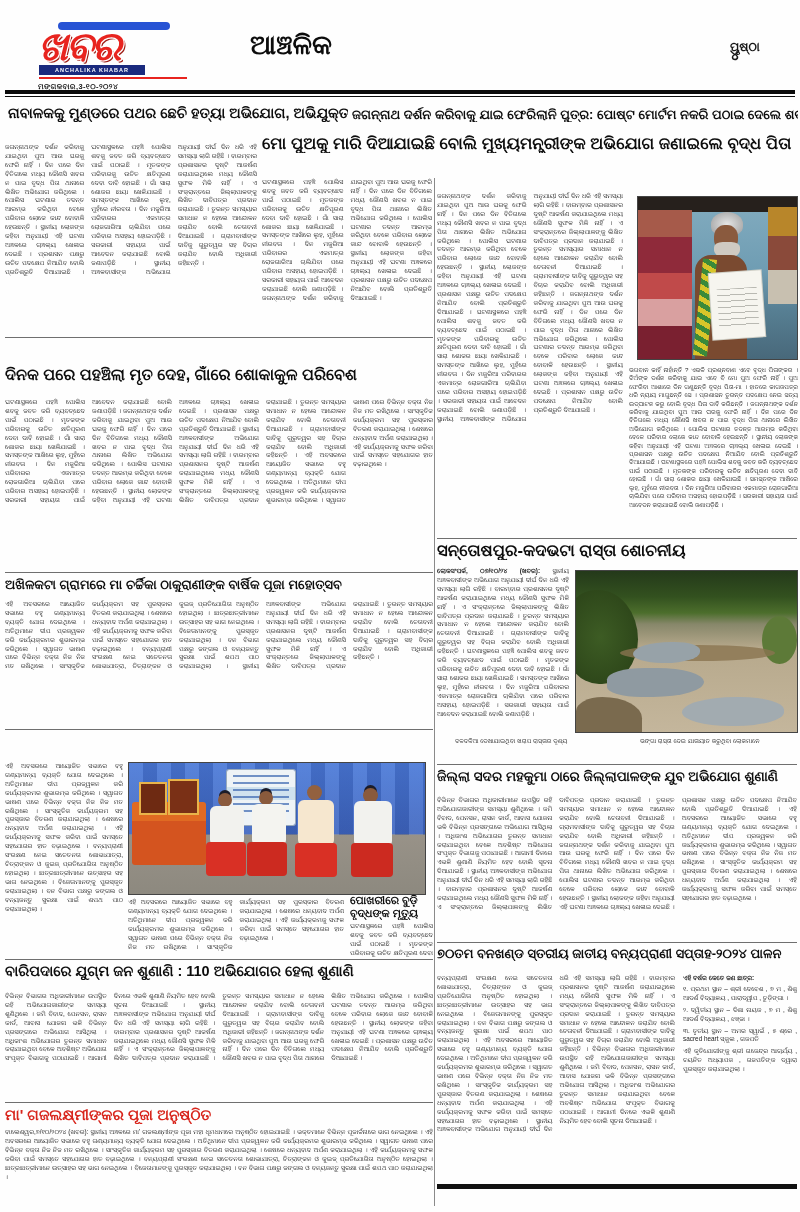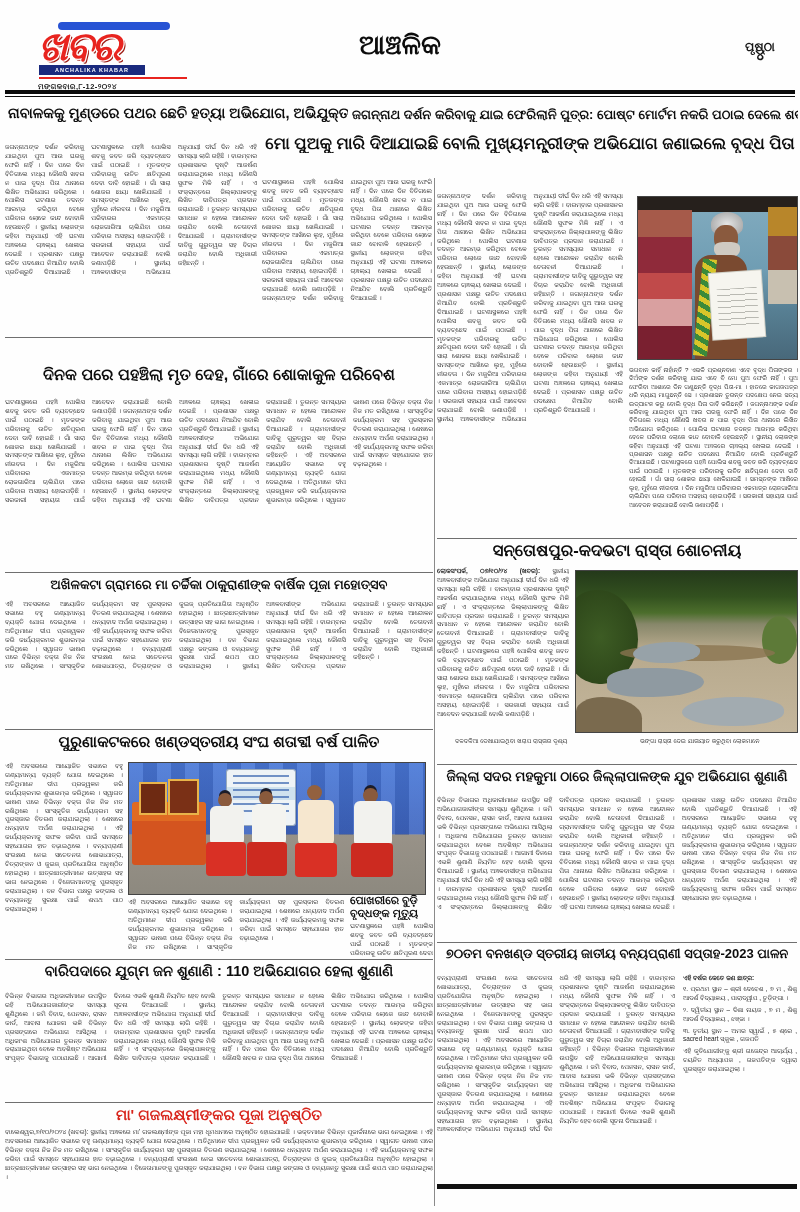--- a/index.html
+++ b/index.html
@@ -1,20 +1,20 @@
 <!DOCTYPE html>
 <html><head>
 <meta charset="utf-8">
 <style>
   html,body{margin:0;padding:0;background:#e9e9e9;}
   #page{position:relative;width:800px;height:1212px;margin:0 auto;background:#fefefe;
         font-family:"Liberation Sans","DejaVu Sans",sans-serif;color:#161616;overflow:hidden;}
   .abs{position:absolute;}
   .hl{font-weight:bold;color:#0c0c0c;line-height:1.18;}
-  .center{text-align:center;}
+  .center{text-align:left;}
   .nowrap{white-space:nowrap;overflow:hidden;}
   .body-txt{font-size:6.4px;line-height:8.9px;text-align:justify;overflow:hidden;
             overflow-wrap:anywhere;color:#222;}
   .cc2{column-count:2;column-gap:7px;}
   .cc3{column-count:3;column-gap:7px;}
   .cc4{column-count:4;column-gap:7px;}
   .cc5{column-count:5;column-gap:7px;}
   .hdiv{height:1px;background:#6f6f6f;}
   .vdiv{width:1px;background:#8a8a8a;}
   .photo{overflow:hidden;background:#777;border:1px solid #444;box-sizing:border-box;}
@@ -31,21 +31,21 @@
 <body>
 
 <div id="page">
 
   <div class="abs" style="left:36px;top:20px;width:155px;height:66px;">
     <div class="abs" style="left:22px;top:2px;width:112px;height:8px;background:#2753d4;border-radius:4px;"></div>
     <div class="abs" id="khabar-script" style="left:2px;top:4px;">ଖବର</div>
     <div class="abs navybar" style="left:3px;top:45px;width:106px;height:10px;">ANCHALIKA KHABAR</div>
     <div class="abs" style="left:3px;top:57px;width:148px;height:2px;background:#e8241f;"></div>
   </div>
-  <div class="abs" style="left:38px;top:82px;font-size:7.5px;font-weight:bold;letter-spacing:.4px;">ମଙ୍ଗଳବାର,୮-12-୨୦୨୪</div>
+  <div class="abs" style="left:38px;top:82px;font-size:7.5px;font-weight:bold;letter-spacing:.4px;">ମଙ୍ଗଳବାର,3-୧୦-୨୦୨୪</div>
 
   <div class="abs hl center" style="left:250px;top:30px;width:300px;font-size:27px;">ଆଞ୍ଚଳିକ</div>
 
   <div class="abs center" style="left:730px;top:26px;width:60px;font-size:12.5px;font-weight:bold;margin-top:14px;">ପୃଷ୍ଠା</div>
   <div class="abs center" style="left:730px;top:46px;width:60px;font-size:15px;font-weight:bold;">୪</div>
 
   <div class="abs" style="left:5px;top:90px;width:790px;height:4px;background:#0b0b0b;"></div>
   <div class="abs" style="left:5px;top:96px;width:790px;height:1px;background:#0b0b0b;"></div>
 
   <div class="abs vdiv" style="left:434px;top:178px;height:1028px;"></div>
@@ -75,21 +75,20 @@
 
   <div class="abs hl center nowrap" style="left:5px;top:577px;width:428px;font-size:13px;">ଅଖିଳକଟା ଗ୍ରାମରେ ମା ଚର୍ଚ୍ଚିକା ଠାକୁରାଣୀଙ୍କ ବାର୍ଷିକ ପୂଜା ମହୋତ୍ସବ</div>
   <div class="abs body-txt cc5" style="left:5px;top:600px;width:428px;height:126px;">
     <span>ଏହି ଅବସରରେ ଆୟୋଜିତ ସଭାରେ ବହୁ ଗଣ୍ୟମାନ୍ୟ ବ୍ୟକ୍ତି ଯୋଗ ଦେଇଥିଲେ । ଅତିଥିମାନେ ଦୀପ ପ୍ରଜ୍ୱଳନ କରି କାର୍ଯ୍ୟକ୍ରମର ଶୁଭାରମ୍ଭ କରିଥିଲେ । ସ୍ୱାଗତ ଭାଷଣ ପରେ ବିଭିନ୍ନ ବକ୍ତା ନିଜ ନିଜ ମତ ରଖିଥିଲେ । ସାଂସ୍କୃତିକ କାର୍ଯ୍ୟକ୍ରମ ସହ ପୁରସ୍କାର ବିତରଣ କରାଯାଇଥିଲା । ଶେଷରେ ଧନ୍ୟବାଦ ଅର୍ପଣ କରାଯାଇଥିଲା । ଏହି କାର୍ଯ୍ୟକ୍ରମକୁ ସଫଳ କରିବା ପାଇଁ ସମସ୍ତେ ସହଯୋଗର ହାତ ବଢ଼ାଇଥିଲେ ।</span>
     <span>ବନ୍ୟପ୍ରାଣୀ ସଂରକ୍ଷଣ ନେଇ ସଚେତନତା ଶୋଭାଯାତ୍ରା, ଚିତ୍ରାଙ୍କନ ଓ କୁଇଜ୍ ପ୍ରତିଯୋଗିତା ଅନୁଷ୍ଠିତ ହୋଇଥିଲା । ଛାତ୍ରଛାତ୍ରୀମାନେ ଉତ୍ସାହର ସହ ଭାଗ ନେଇଥିଲେ । ବିଜେତାମାନଙ୍କୁ ପୁରସ୍କୃତ କରାଯାଇଥିଲା । ବନ ବିଭାଗ ପକ୍ଷରୁ ଜଙ୍ଗଲ ଓ ବନ୍ୟଜନ୍ତୁ ସୁରକ୍ଷା ପାଇଁ ଶପଥ ପାଠ କରାଯାଇଥିଲା ।</span>
     <span>ସ୍ଥାନୀୟ ଅଞ୍ଚଳବାସୀଙ୍କ ଅଭିଯୋଗ ଅନୁଯାୟୀ ଦୀର୍ଘ ଦିନ ଧରି ଏହି ସମସ୍ୟା ଲାଗି ରହିଛି । ବାରମ୍ବାର ପ୍ରଶାସନର ଦୃଷ୍ଟି ଆକର୍ଷଣ କରାଯାଇଥିଲେ ମଧ୍ୟ କୌଣସି ସୁଫଳ ମିଳି ନାହିଁ । ଏ ସଂକ୍ରାନ୍ତରେ ଜିଲ୍ଲାପାଳଙ୍କୁ ଲିଖିତ ଦାବିପତ୍ର ପ୍ରଦାନ କରାଯାଇଛି । ତୁରନ୍ତ ସମସ୍ୟାର ସମାଧାନ ନ ହେଲେ ଆନ୍ଦୋଳନ କରାଯିବ ବୋଲି ଚେତାବନୀ ଦିଆଯାଇଛି । ଗ୍ରାମବାସୀଙ୍କ ଦାବିକୁ ଗୁରୁତ୍ୱର ସହ ବିଚାର କରାଯିବ ବୋଲି ଅଧିକାରୀ କହିଛନ୍ତି ।</span>
   </div>
 
   <div class="abs hdiv" style="left:5px;top:729px;width:428px;"></div>
 
-  <div class="abs hl center nowrap" style="left:5px;top:733px;width:428px;font-size:15.5px;">ପୁରୁଣାକଟକରେ ଖଣ୍ଡସ୍ତରୀୟ ସଂଘ ଶତାବ୍ଦୀ ବର୍ଷ ପାଳିତ</div>
   <div class="abs body-txt" style="left:5px;top:762px;width:118px;height:196px;">
     <span>ଏହି ଅବସରରେ ଆୟୋଜିତ ସଭାରେ ବହୁ ଗଣ୍ୟମାନ୍ୟ ବ୍ୟକ୍ତି ଯୋଗ ଦେଇଥିଲେ । ଅତିଥିମାନେ ଦୀପ ପ୍ରଜ୍ୱଳନ କରି କାର୍ଯ୍ୟକ୍ରମର ଶୁଭାରମ୍ଭ କରିଥିଲେ । ସ୍ୱାଗତ ଭାଷଣ ପରେ ବିଭିନ୍ନ ବକ୍ତା ନିଜ ନିଜ ମତ ରଖିଥିଲେ । ସାଂସ୍କୃତିକ କାର୍ଯ୍ୟକ୍ରମ ସହ ପୁରସ୍କାର ବିତରଣ କରାଯାଇଥିଲା । ଶେଷରେ ଧନ୍ୟବାଦ ଅର୍ପଣ କରାଯାଇଥିଲା । ଏହି କାର୍ଯ୍ୟକ୍ରମକୁ ସଫଳ କରିବା ପାଇଁ ସମସ୍ତେ ସହଯୋଗର ହାତ ବଢ଼ାଇଥିଲେ ।</span>
     <span>ବନ୍ୟପ୍ରାଣୀ ସଂରକ୍ଷଣ ନେଇ ସଚେତନତା ଶୋଭାଯାତ୍ରା, ଚିତ୍ରାଙ୍କନ ଓ କୁଇଜ୍ ପ୍ରତିଯୋଗିତା ଅନୁଷ୍ଠିତ ହୋଇଥିଲା । ଛାତ୍ରଛାତ୍ରୀମାନେ ଉତ୍ସାହର ସହ ଭାଗ ନେଇଥିଲେ । ବିଜେତାମାନଙ୍କୁ ପୁରସ୍କୃତ କରାଯାଇଥିଲା । ବନ ବିଭାଗ ପକ୍ଷରୁ ଜଙ୍ଗଲ ଓ ବନ୍ୟଜନ୍ତୁ ସୁରକ୍ଷା ପାଇଁ ଶପଥ ପାଠ କରାଯାଇଥିଲା ।</span>
   </div>
 
   <div class="abs photo" style="left:128px;top:762px;width:298px;height:133px;">
     <div class="shape" style="inset:0;background:linear-gradient(180deg,#4a79d8 0%,#3f66c0 54%,#989288 55%,#8d897f 100%);"></div>
     <div class="shape" style="left:0;top:0;width:100%;height:55%;background:repeating-linear-gradient(90deg,rgba(255,255,255,.08) 0 14px,rgba(0,0,30,.10) 14px 28px);"></div>
     <div class="shape" style="left:33%;top:5%;width:23%;height:42%;background:linear-gradient(180deg,#eef3f6 0 30%,#cfe2ee 30% 55%,#eef3f6 55% 100%);border-radius:2px;box-shadow:0 0 0 1px #9ab;"></div>
     <div class="shape" style="left:35%;top:9%;width:19%;height:30%;background:repeating-linear-gradient(180deg,#3a66b0 0 2px,transparent 2px 7px);opacity:.7;"></div>
@@ -196,21 +195,21 @@
   <div class="abs hl center nowrap" style="left:437px;top:769px;width:360px;font-size:13.5px;">ଜିଲ୍ଲା ସଦର ମହକୁମା ଠାରେ ଜିଲ୍ଲାପାଳଙ୍କ ଯୁବ ଅଭିଯୋଗ ଶୁଣାଣି</div>
   <div class="abs body-txt cc3" style="left:437px;top:796px;width:360px;height:144px;">
     <span>ବିଭିନ୍ନ ବିଭାଗର ଅଧିକାରୀମାନେ ଉପସ୍ଥିତ ରହି ଅଭିଯୋଗକାରୀଙ୍କ ସମସ୍ୟା ଶୁଣିଥିଲେ । ଜମି ବିବାଦ, ପେନସନ, ରାସନ କାର୍ଡ, ଆବାସ ଯୋଜନା ଭଳି ବିଭିନ୍ନ ପ୍ରସଙ୍ଗରେ ଅଭିଯୋଗ ଆସିଥିଲା । ଅଧିକାଂଶ ଅଭିଯୋଗର ତୁରନ୍ତ ସମାଧାନ କରାଯାଇଥିବା ବେଳେ ଅବଶିଷ୍ଟ ଅଭିଯୋଗ ସଂପୃକ୍ତ ବିଭାଗକୁ ପଠାଯାଇଛି । ଆଗାମୀ ଦିନରେ ଏଭଳି ଶୁଣାଣି ନିୟମିତ ହେବ ବୋଲି ସୂଚନା ଦିଆଯାଇଛି ।</span>
     <span>ସ୍ଥାନୀୟ ଅଞ୍ଚଳବାସୀଙ୍କ ଅଭିଯୋଗ ଅନୁଯାୟୀ ଦୀର୍ଘ ଦିନ ଧରି ଏହି ସମସ୍ୟା ଲାଗି ରହିଛି । ବାରମ୍ବାର ପ୍ରଶାସନର ଦୃଷ୍ଟି ଆକର୍ଷଣ କରାଯାଇଥିଲେ ମଧ୍ୟ କୌଣସି ସୁଫଳ ମିଳି ନାହିଁ । ଏ ସଂକ୍ରାନ୍ତରେ ଜିଲ୍ଲାପାଳଙ୍କୁ ଲିଖିତ ଦାବିପତ୍ର ପ୍ରଦାନ କରାଯାଇଛି । ତୁରନ୍ତ ସମସ୍ୟାର ସମାଧାନ ନ ହେଲେ ଆନ୍ଦୋଳନ କରାଯିବ ବୋଲି ଚେତାବନୀ ଦିଆଯାଇଛି । ଗ୍ରାମବାସୀଙ୍କ ଦାବିକୁ ଗୁରୁତ୍ୱର ସହ ବିଚାର କରାଯିବ ବୋଲି ଅଧିକାରୀ କହିଛନ୍ତି ।</span>
     <span>ଜଗନ୍ନାଥଙ୍କ ଦର୍ଶନ କରିବାକୁ ଯାଇଥିବା ପୁଅ ଆଉ ଘରକୁ ଫେରି ନାହିଁ । ଦିନ ପରେ ଦିନ ବିତିଗଲେ ମଧ୍ୟ କୌଣସି ଖବର ନ ପାଇ ବୃଦ୍ଧ ପିତା ଥାନାରେ ଲିଖିତ ଅଭିଯୋଗ କରିଥିଲେ । ପୋଲିସ ଘଟଣାର ତଦନ୍ତ ଆରମ୍ଭ କରିଥିବା ବେଳେ ପରିବାର ଲୋକେ କାନ୍ଦ ବୋବାଳି ହେଉଛନ୍ତି । ସ୍ଥାନୀୟ ଲୋକଙ୍କ କହିବା ଅନୁଯାୟୀ ଏହି ଘଟଣା ଅଞ୍ଚଳରେ ଚାଞ୍ଚଲ୍ୟ ଖେଳାଇ ଦେଇଛି । ପ୍ରଶାସନ ପକ୍ଷରୁ ଉଚିତ ପଦକ୍ଷେପ ନିଆଯିବ ବୋଲି ପ୍ରତିଶ୍ରୁତି ଦିଆଯାଇଛି ।</span>
     <span>ଏହି ଅବସରରେ ଆୟୋଜିତ ସଭାରେ ବହୁ ଗଣ୍ୟମାନ୍ୟ ବ୍ୟକ୍ତି ଯୋଗ ଦେଇଥିଲେ । ଅତିଥିମାନେ ଦୀପ ପ୍ରଜ୍ୱଳନ କରି କାର୍ଯ୍ୟକ୍ରମର ଶୁଭାରମ୍ଭ କରିଥିଲେ । ସ୍ୱାଗତ ଭାଷଣ ପରେ ବିଭିନ୍ନ ବକ୍ତା ନିଜ ନିଜ ମତ ରଖିଥିଲେ । ସାଂସ୍କୃତିକ କାର୍ଯ୍ୟକ୍ରମ ସହ ପୁରସ୍କାର ବିତରଣ କରାଯାଇଥିଲା । ଶେଷରେ ଧନ୍ୟବାଦ ଅର୍ପଣ କରାଯାଇଥିଲା । ଏହି କାର୍ଯ୍ୟକ୍ରମକୁ ସଫଳ କରିବା ପାଇଁ ସମସ୍ତେ ସହଯୋଗର ହାତ ବଢ଼ାଇଥିଲେ ।</span>
   </div>
 
   <div class="abs hdiv" style="left:437px;top:942px;width:360px;"></div>
 
-  <div class="abs hl center nowrap" style="left:437px;top:946px;width:360px;font-size:13px;">୭୦ତମ ବନଖଣ୍ଡ ସ୍ତରୀୟ ଜାତୀୟ ବନ୍ୟପ୍ରାଣୀ ସପ୍ତାହ-2023 ପାଳନ</div>
+  <div class="abs hl center nowrap" style="left:437px;top:946px;width:360px;font-size:13px;">୭୦ତମ ବନଖଣ୍ଡ ସ୍ତରୀୟ ଜାତୀୟ ବନ୍ୟପ୍ରାଣୀ ସପ୍ତାହ-୨୦୨୪ ପାଳନ</div>
   <div class="abs body-txt cc2" style="left:437px;top:974px;width:238px;height:208px;">
     <span>ବନ୍ୟପ୍ରାଣୀ ସଂରକ୍ଷଣ ନେଇ ସଚେତନତା ଶୋଭାଯାତ୍ରା, ଚିତ୍ରାଙ୍କନ ଓ କୁଇଜ୍ ପ୍ରତିଯୋଗିତା ଅନୁଷ୍ଠିତ ହୋଇଥିଲା । ଛାତ୍ରଛାତ୍ରୀମାନେ ଉତ୍ସାହର ସହ ଭାଗ ନେଇଥିଲେ । ବିଜେତାମାନଙ୍କୁ ପୁରସ୍କୃତ କରାଯାଇଥିଲା । ବନ ବିଭାଗ ପକ୍ଷରୁ ଜଙ୍ଗଲ ଓ ବନ୍ୟଜନ୍ତୁ ସୁରକ୍ଷା ପାଇଁ ଶପଥ ପାଠ କରାଯାଇଥିଲା ।</span>
     <span>ଏହି ଅବସରରେ ଆୟୋଜିତ ସଭାରେ ବହୁ ଗଣ୍ୟମାନ୍ୟ ବ୍ୟକ୍ତି ଯୋଗ ଦେଇଥିଲେ । ଅତିଥିମାନେ ଦୀପ ପ୍ରଜ୍ୱଳନ କରି କାର୍ଯ୍ୟକ୍ରମର ଶୁଭାରମ୍ଭ କରିଥିଲେ । ସ୍ୱାଗତ ଭାଷଣ ପରେ ବିଭିନ୍ନ ବକ୍ତା ନିଜ ନିଜ ମତ ରଖିଥିଲେ । ସାଂସ୍କୃତିକ କାର୍ଯ୍ୟକ୍ରମ ସହ ପୁରସ୍କାର ବିତରଣ କରାଯାଇଥିଲା । ଶେଷରେ ଧନ୍ୟବାଦ ଅର୍ପଣ କରାଯାଇଥିଲା । ଏହି କାର୍ଯ୍ୟକ୍ରମକୁ ସଫଳ କରିବା ପାଇଁ ସମସ୍ତେ ସହଯୋଗର ହାତ ବଢ଼ାଇଥିଲେ ।</span>
     <span>ସ୍ଥାନୀୟ ଅଞ୍ଚଳବାସୀଙ୍କ ଅଭିଯୋଗ ଅନୁଯାୟୀ ଦୀର୍ଘ ଦିନ ଧରି ଏହି ସମସ୍ୟା ଲାଗି ରହିଛି । ବାରମ୍ବାର ପ୍ରଶାସନର ଦୃଷ୍ଟି ଆକର୍ଷଣ କରାଯାଇଥିଲେ ମଧ୍ୟ କୌଣସି ସୁଫଳ ମିଳି ନାହିଁ । ଏ ସଂକ୍ରାନ୍ତରେ ଜିଲ୍ଲାପାଳଙ୍କୁ ଲିଖିତ ଦାବିପତ୍ର ପ୍ରଦାନ କରାଯାଇଛି । ତୁରନ୍ତ ସମସ୍ୟାର ସମାଧାନ ନ ହେଲେ ଆନ୍ଦୋଳନ କରାଯିବ ବୋଲି ଚେତାବନୀ ଦିଆଯାଇଛି । ଗ୍ରାମବାସୀଙ୍କ ଦାବିକୁ ଗୁରୁତ୍ୱର ସହ ବିଚାର କରାଯିବ ବୋଲି ଅଧିକାରୀ କହିଛନ୍ତି ।</span>
     <span>ବିଭିନ୍ନ ବିଭାଗର ଅଧିକାରୀମାନେ ଉପସ୍ଥିତ ରହି ଅଭିଯୋଗକାରୀଙ୍କ ସମସ୍ୟା ଶୁଣିଥିଲେ । ଜମି ବିବାଦ, ପେନସନ, ରାସନ କାର୍ଡ, ଆବାସ ଯୋଜନା ଭଳି ବିଭିନ୍ନ ପ୍ରସଙ୍ଗରେ ଅଭିଯୋଗ ଆସିଥିଲା । ଅଧିକାଂଶ ଅଭିଯୋଗର ତୁରନ୍ତ ସମାଧାନ କରାଯାଇଥିବା ବେଳେ ଅବଶିଷ୍ଟ ଅଭିଯୋଗ ସଂପୃକ୍ତ ବିଭାଗକୁ ପଠାଯାଇଛି । ଆଗାମୀ ଦିନରେ ଏଭଳି ଶୁଣାଣି ନିୟମିତ ହେବ ବୋଲି ସୂଚନା ଦିଆଯାଇଛି ।</span>
   </div>
   <div class="abs body-txt" style="left:683px;top:974px;width:114px;height:208px;">
     <div style="font-weight:bold;margin-bottom:2px;">ଏହି ବର୍ଷର କେତେ ଜଣ ଛାତ୍ର:</div>
     <div style="margin-bottom:3px;">୧. ପ୍ରଥମ ସ୍ଥାନ – ଶ୍ରୀ ଦେବେଶ , ୭ ମ , ଶିଶୁ ଆଦର୍ଶ ବିଦ୍ୟାଳୟ , ପାରାଦ୍ୱୀପ , ଚୁଡ଼ିଙ୍ଗା ।</div>
     <div style="margin-bottom:3px;">୨. ଦ୍ୱିତୀୟ ସ୍ଥାନ – ଦିଶା ନାୟକ , ୭ ମ , ଶିଶୁ ଆଦର୍ଶ ବିଦ୍ୟାଳୟ , ଝଞ୍ଜା ।</div>

